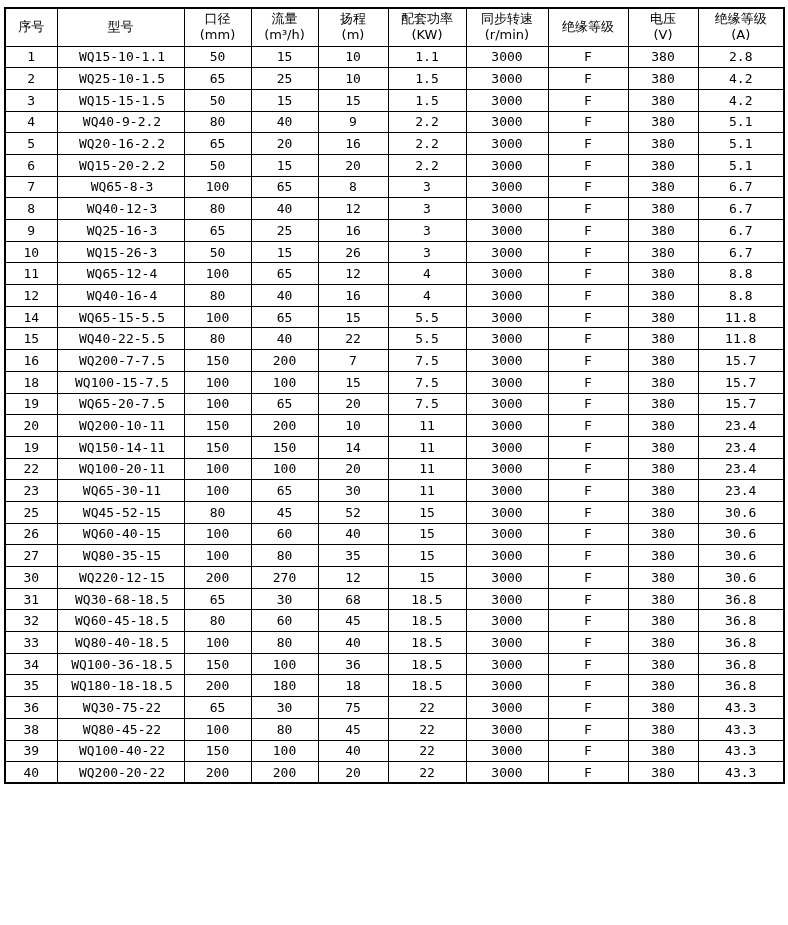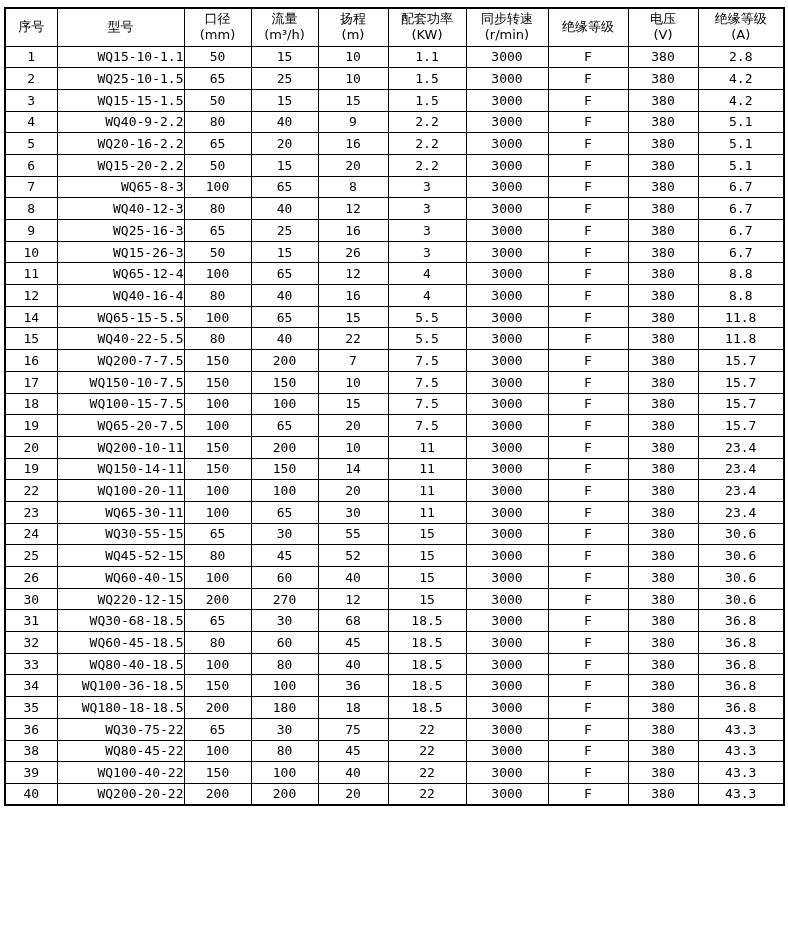--- a/index.html
+++ b/index.html
@@ -40,21 +40,21 @@
   }
   .spec-table tbody tr { height: 21.7px; }
   .spec-table td {
     font-family: "DejaVu Sans Mono", "Liberation Mono", monospace;
     font-size: 13px;
     text-align: center;
     vertical-align: middle;
     padding: 0;
   }
   .spec-table td.model-cell {
-    text-align: right;
+    text-align: center;
     padding-left: 3px;
   }
   .h-unit:empty { display: none; }
 </style>
 </head>
 <body>
 
 <div class="sheet">
   <table class="spec-table">
     <colgroup>
@@ -288,32 +288,20 @@
     <td>150</td>
     <td>200</td>
     <td>7</td>
     <td>7.5</td>
     <td>3000</td>
     <td>F</td>
     <td>380</td>
     <td>15.7</td>
   </tr>
         <tr>
-    <td>17</td>
-    <td class="model-cell">WQ150-10-7.5</td>
-    <td>150</td>
-    <td>150</td>
-    <td>10</td>
-    <td>7.5</td>
-    <td>3000</td>
-    <td>F</td>
-    <td>380</td>
-    <td>15.7</td>
-  </tr>
-        <tr>
     <td>18</td>
     <td class="model-cell">WQ100-15-7.5</td>
     <td>100</td>
     <td>100</td>
     <td>15</td>
     <td>7.5</td>
     <td>3000</td>
     <td>F</td>
     <td>380</td>
     <td>15.7</td>
@@ -372,49 +360,49 @@
     <td>100</td>
     <td>65</td>
     <td>30</td>
     <td>11</td>
     <td>3000</td>
     <td>F</td>
     <td>380</td>
     <td>23.4</td>
   </tr>
         <tr>
-    <td>24</td>
-    <td class="model-cell">WQ30-55-15</td>
-    <td>65</td>
-    <td>30</td>
-    <td>55</td>
-    <td>15</td>
-    <td>3000</td>
-    <td>F</td>
-    <td>380</td>
-    <td>30.6</td>
-  </tr>
-        <tr>
     <td>25</td>
     <td class="model-cell">WQ45-52-15</td>
     <td>80</td>
     <td>45</td>
     <td>52</td>
     <td>15</td>
     <td>3000</td>
     <td>F</td>
     <td>380</td>
     <td>30.6</td>
   </tr>
         <tr>
     <td>26</td>
     <td class="model-cell">WQ60-40-15</td>
     <td>100</td>
     <td>60</td>
     <td>40</td>
+    <td>15</td>
+    <td>3000</td>
+    <td>F</td>
+    <td>380</td>
+    <td>30.6</td>
+  </tr>
+        <tr>
+    <td>27</td>
+    <td class="model-cell">WQ80-35-15</td>
+    <td>100</td>
+    <td>80</td>
+    <td>35</td>
     <td>15</td>
     <td>3000</td>
     <td>F</td>
     <td>380</td>
     <td>30.6</td>
   </tr>
         <tr>
     <td>30</td>
     <td class="model-cell">WQ220-12-15</td>
     <td>200</td>

